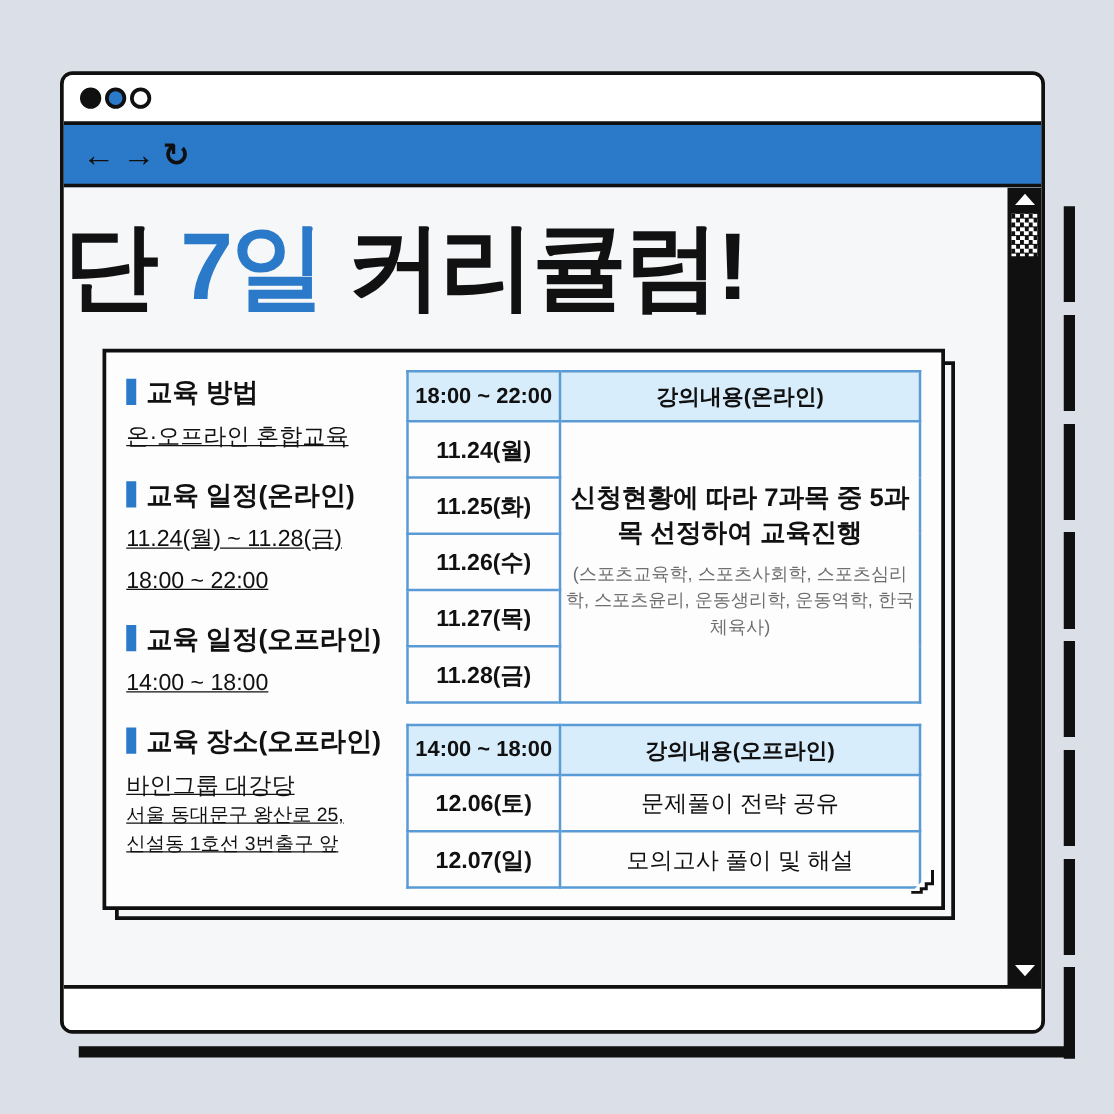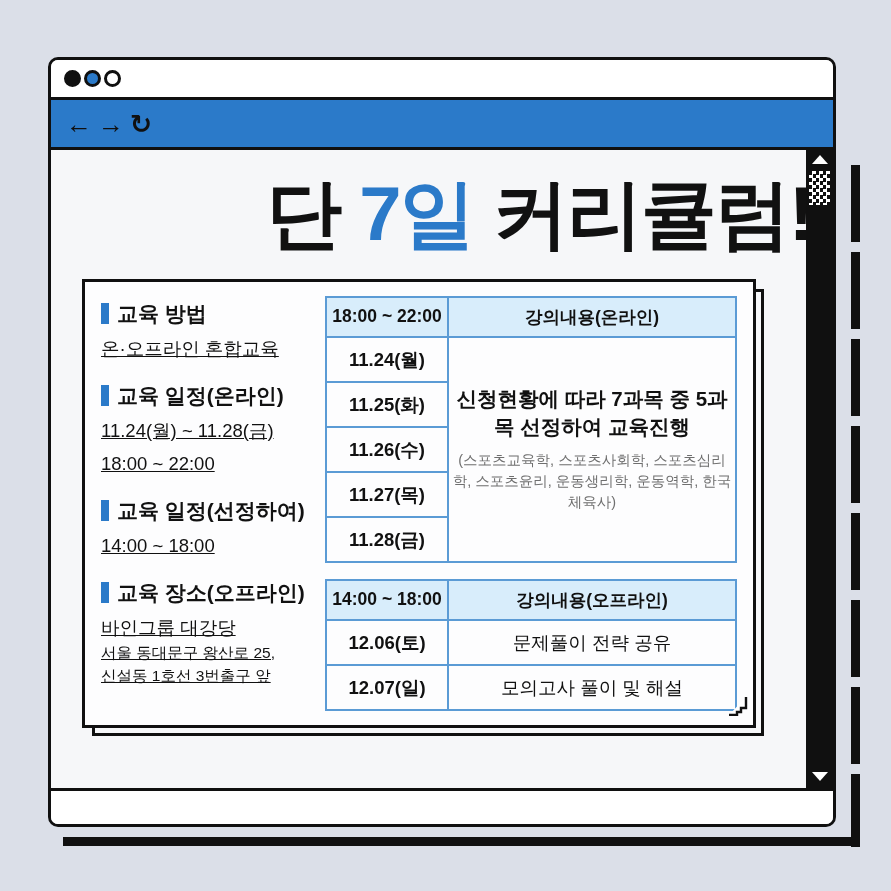--- a/index.html
+++ b/index.html
@@ -36,21 +36,21 @@
   .content{flex:1 1 auto;position:relative;background:#f6f7f9;overflow:hidden;}
   .scrollbar{position:absolute;top:0;right:0;bottom:0;width:27px;background:#101010;
     display:flex;flex-direction:column;align-items:center;padding:5px 0 7px;z-index:3;}
   .sb-up{width:0;height:0;border-left:8px solid transparent;border-right:8px solid transparent;border-bottom:9px solid #fff;}
   .sb-thumb{margin-top:7px;width:21px;height:34px;
     background:conic-gradient(#fff 25%,#101010 0 50%,#fff 0 75%,#101010 0);background-size:7px 7px;}
   .sb-down{margin-top:auto;width:0;height:0;border-left:8px solid transparent;border-right:8px solid transparent;border-top:9px solid #fff;}
   .main-area{width:761px;}
 
   
-  .hero{text-align:right;margin-top:24px;}
+  .hero{text-align:left;margin-top:24px;}
   .title{margin:0;font-size:76px;font-weight:900;letter-spacing:-2px;color:#111;line-height:1.05;}
   .title .accent{color:#2b7ac9;}
   .subtitle{display:inline-block;margin-top:13px;font-size:26px;font-weight:700;color:#111;
     background:linear-gradient(to bottom,transparent 52%,#b5daf0 52%);padding:0 10px 2px;}
 
   
   .card{position:relative;width:674px;margin:25px 0 0 31px;background:#fdfdfe;
     border:3px solid #101010;box-shadow:9px 9px 0 -4px #f6f7f9,9px 9px 0 -1px #101010;
     padding:12px 16px 14px;display:flex;gap:0;}
   .left-col{flex:0 0 224px;}
@@ -125,21 +125,21 @@
 
             <div class="sec-h">
               <span class="bar"></span>
               <span>교육 일정(온라인)</span>
             </div>
             <div class="sec-line">11.24(월) ~ 11.28(금)</div>
             <div class="sec-line">18:00 ~ 22:00</div>
 
             <div class="sec-h">
               <span class="bar"></span>
-              <span>교육 일정(선정하여)</span>
+              <span>교육 일정(오프라인)</span>
             </div>
             <div class="sec-line">14:00 ~ 18:00</div>
 
             <div class="sec-h">
               <span class="bar"></span>
               <span>교육 장소(오프라인)</span>
             </div>
             <div class="sec-line">바인그룹 대강당</div>
             <div class="sec-line small">서울 동대문구 왕산로 25,</div>
             <div class="sec-line small">신설동 1호선 3번출구 앞</div>

